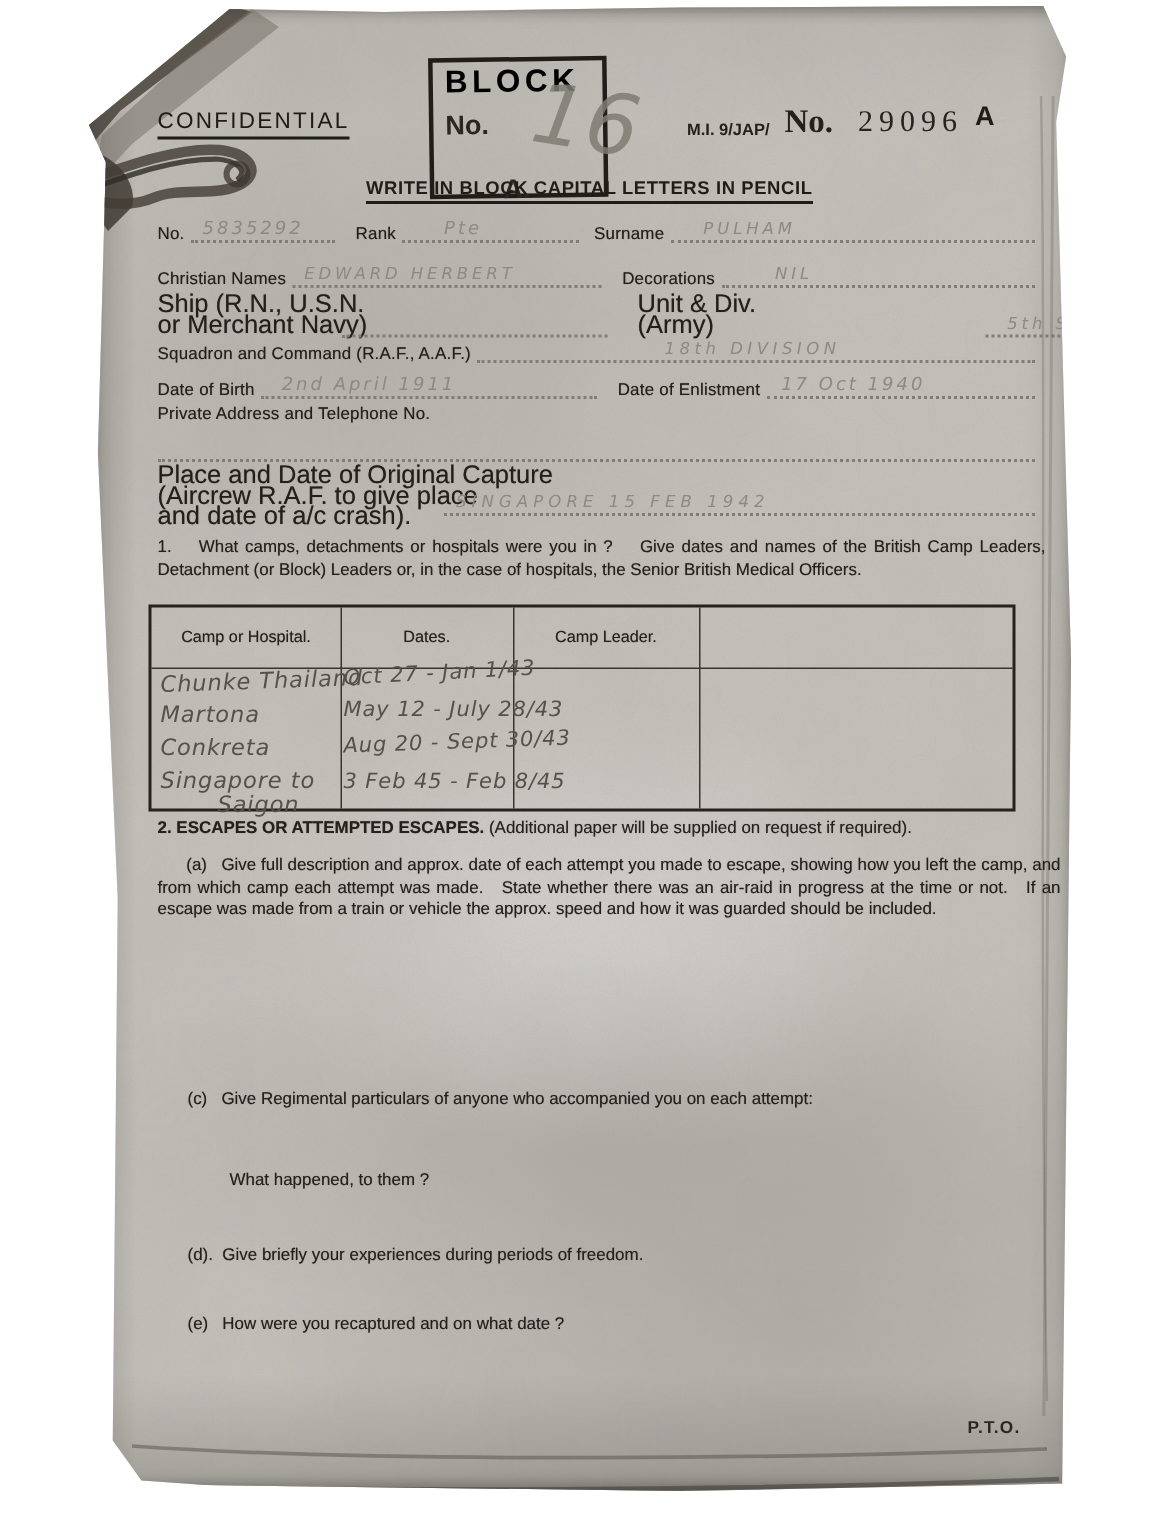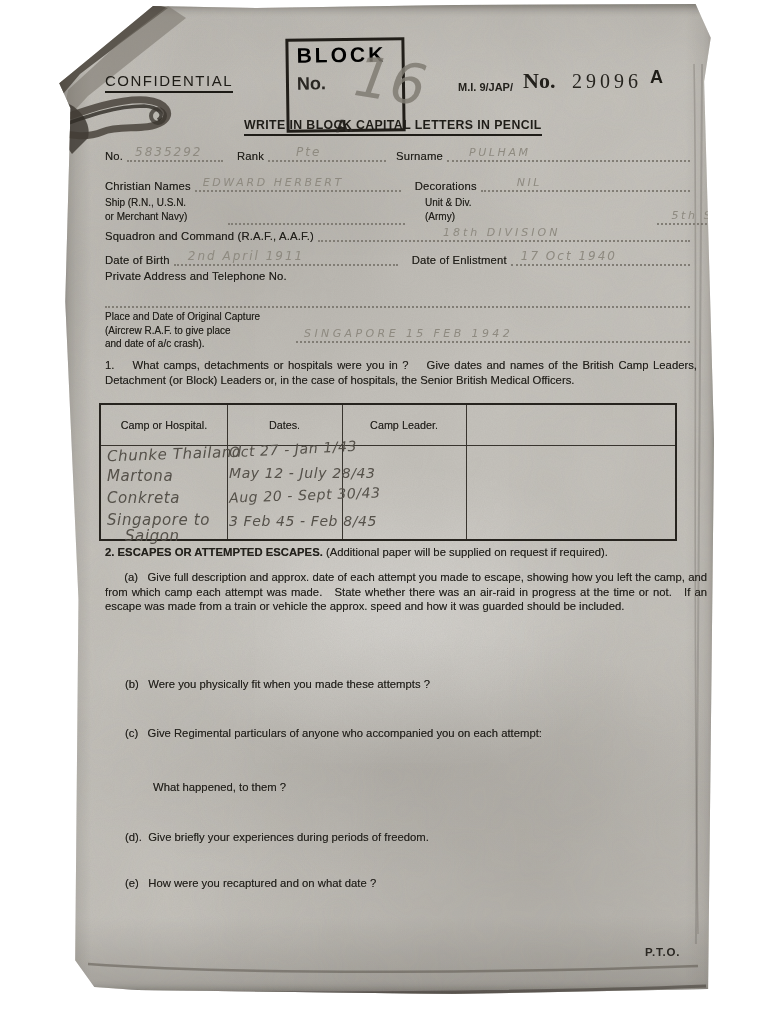--- a/index.html
+++ b/index.html
@@ -66,21 +66,21 @@
   .mi-ref{position:absolute;left:400px;top:77px;font-size:11px;font-weight:bold;color:#23211c;}
   .big-no{position:absolute;left:465px;top:64px;font-family:"Liberation Serif", serif;font-size:22px;font-weight:bold;color:#23211c;}
   .serial{position:absolute;left:514px;top:66px;font-family:"Liberation Serif", serif;font-size:20px;letter-spacing:4px;color:#26241f;}
   .series-a{position:absolute;left:592px;top:63px;font-size:18px;font-weight:bold;color:#1f1d18;}
   .instruction{
     position:absolute;left:186px;top:114px;font-size:12.3px;font-weight:bold;letter-spacing:.4px;
     color:#1f1d18;border-bottom:2px solid #1f1d18;padding-bottom:2px;white-space:nowrap;
   }
 
   
-  .ml{font-size:10px;color:#22201b;line-height:13.5px;white-space:nowrap;text-shadow:0 0 .5px rgba(34,32,27,.55);}
+  .ml{font-size:17px;color:#22201b;line-height:13.5px;white-space:nowrap;text-shadow:0 0 .5px rgba(34,32,27,.55);}
 
   
   .camp-table{position:absolute;left:41px;top:399px;width:574px;height:134px;border:2.5px solid #26231e;}
   .camp-table .vline{position:absolute;top:0;bottom:0;width:1.4px;background:#38342e;}
   .camp-table .hline{position:absolute;left:0;right:0;top:40px;height:1.4px;background:#38342e;}
   .th{position:absolute;top:0;height:40px;display:flex;align-items:center;justify-content:center;text-align:center;
       font-size:10.8px;color:#23211c;line-height:12.5px;text-shadow:0 0 .5px rgba(34,32,27,.5);}
   .cellhw{position:absolute;white-space:nowrap;}
 
   .pto{position:absolute;left:587px;top:942px;font-size:11.5px;font-weight:bold;letter-spacing:.8px;color:#2a2722;}
@@ -218,36 +218,35 @@
       <div class="hline"></div>
 
       <div class="th" style="left:0;width:126px">Camp or Hospital.</div>
       <div class="th" style="left:126px;width:115px">Dates.</div>
       <div class="th" style="left:241px;width:124px">Camp Leader.</div>
 
       <div class="cellhw hw dark" style="left:6px;top:40px;transform:rotate(-2deg)">Chunke Thailand</div>
       <div class="cellhw hw dark" style="left:6px;top:62px">Martona</div>
       <div class="cellhw hw dark" style="left:6px;top:84px">Conkreta</div>
       <div class="cellhw hw dark" style="left:6px;top:106px">Singapore to</div>
-      <div class="cellhw hw dark" style="left:24px;top:122px">Saigon</div>
+      <div class="cellhw hw dark" style="left:44px;top:122px">Saigon</div>
 
       <div class="cellhw hw dark" style="left:128px;top:36px;transform:rotate(-3deg);font-size:14px">Oct 27 - Jan 1/43</div>
       <div class="cellhw hw dark" style="left:128px;top:60px;font-size:14px">May 12 - July 28/43</div>
       <div class="cellhw hw dark" style="left:128px;top:82px;transform:rotate(-2deg);font-size:14px">Aug 20 - Sept 30/43</div>
       <div class="cellhw hw dark" style="left:128px;top:108px;font-size:14px">3 Feb 45 - Feb 8/45</div>
     </div>
 
     
     <div class="q abs" style="left:47px;top:541px;width:600px;white-space:normal">
       <span class="b">2.   ESCAPES OR ATTEMPTED ESCAPES.</span><span>   (Additional paper will be supplied on request if required).</span>
     </div>
 
     <div class="q abs" style="left:47px;top:566px;width:602px">      (a)   Give full description and approx. date of each attempt you made to escape, showing how you left the camp, and from which camp each attempt was made.   State whether there was an air-raid in progress at the time or not.   If an escape was made from a train or vehicle the approx. speed and how it was guarded should be included.</div>
 
-    <div class="q abs" style="left:67px;top:673px;width:560px">(b)   Were you physically fit when you made these attempts ?</div>
 
     <div class="q abs" style="left:67px;top:722px;width:560px">(c)   Give Regimental particulars of anyone who accompanied you on each attempt:</div>
 
     <div class="q abs" style="left:95px;top:776px;width:400px">What happened, to them ?</div>
 
     <div class="q abs" style="left:67px;top:826px;width:560px">(d).  Give briefly your experiences during periods of freedom.</div>
 
     <div class="q abs" style="left:67px;top:872px;width:560px">(e)   How were you recaptured and on what date ?</div>
 
     <div class="pto">P.T.O.</div>

